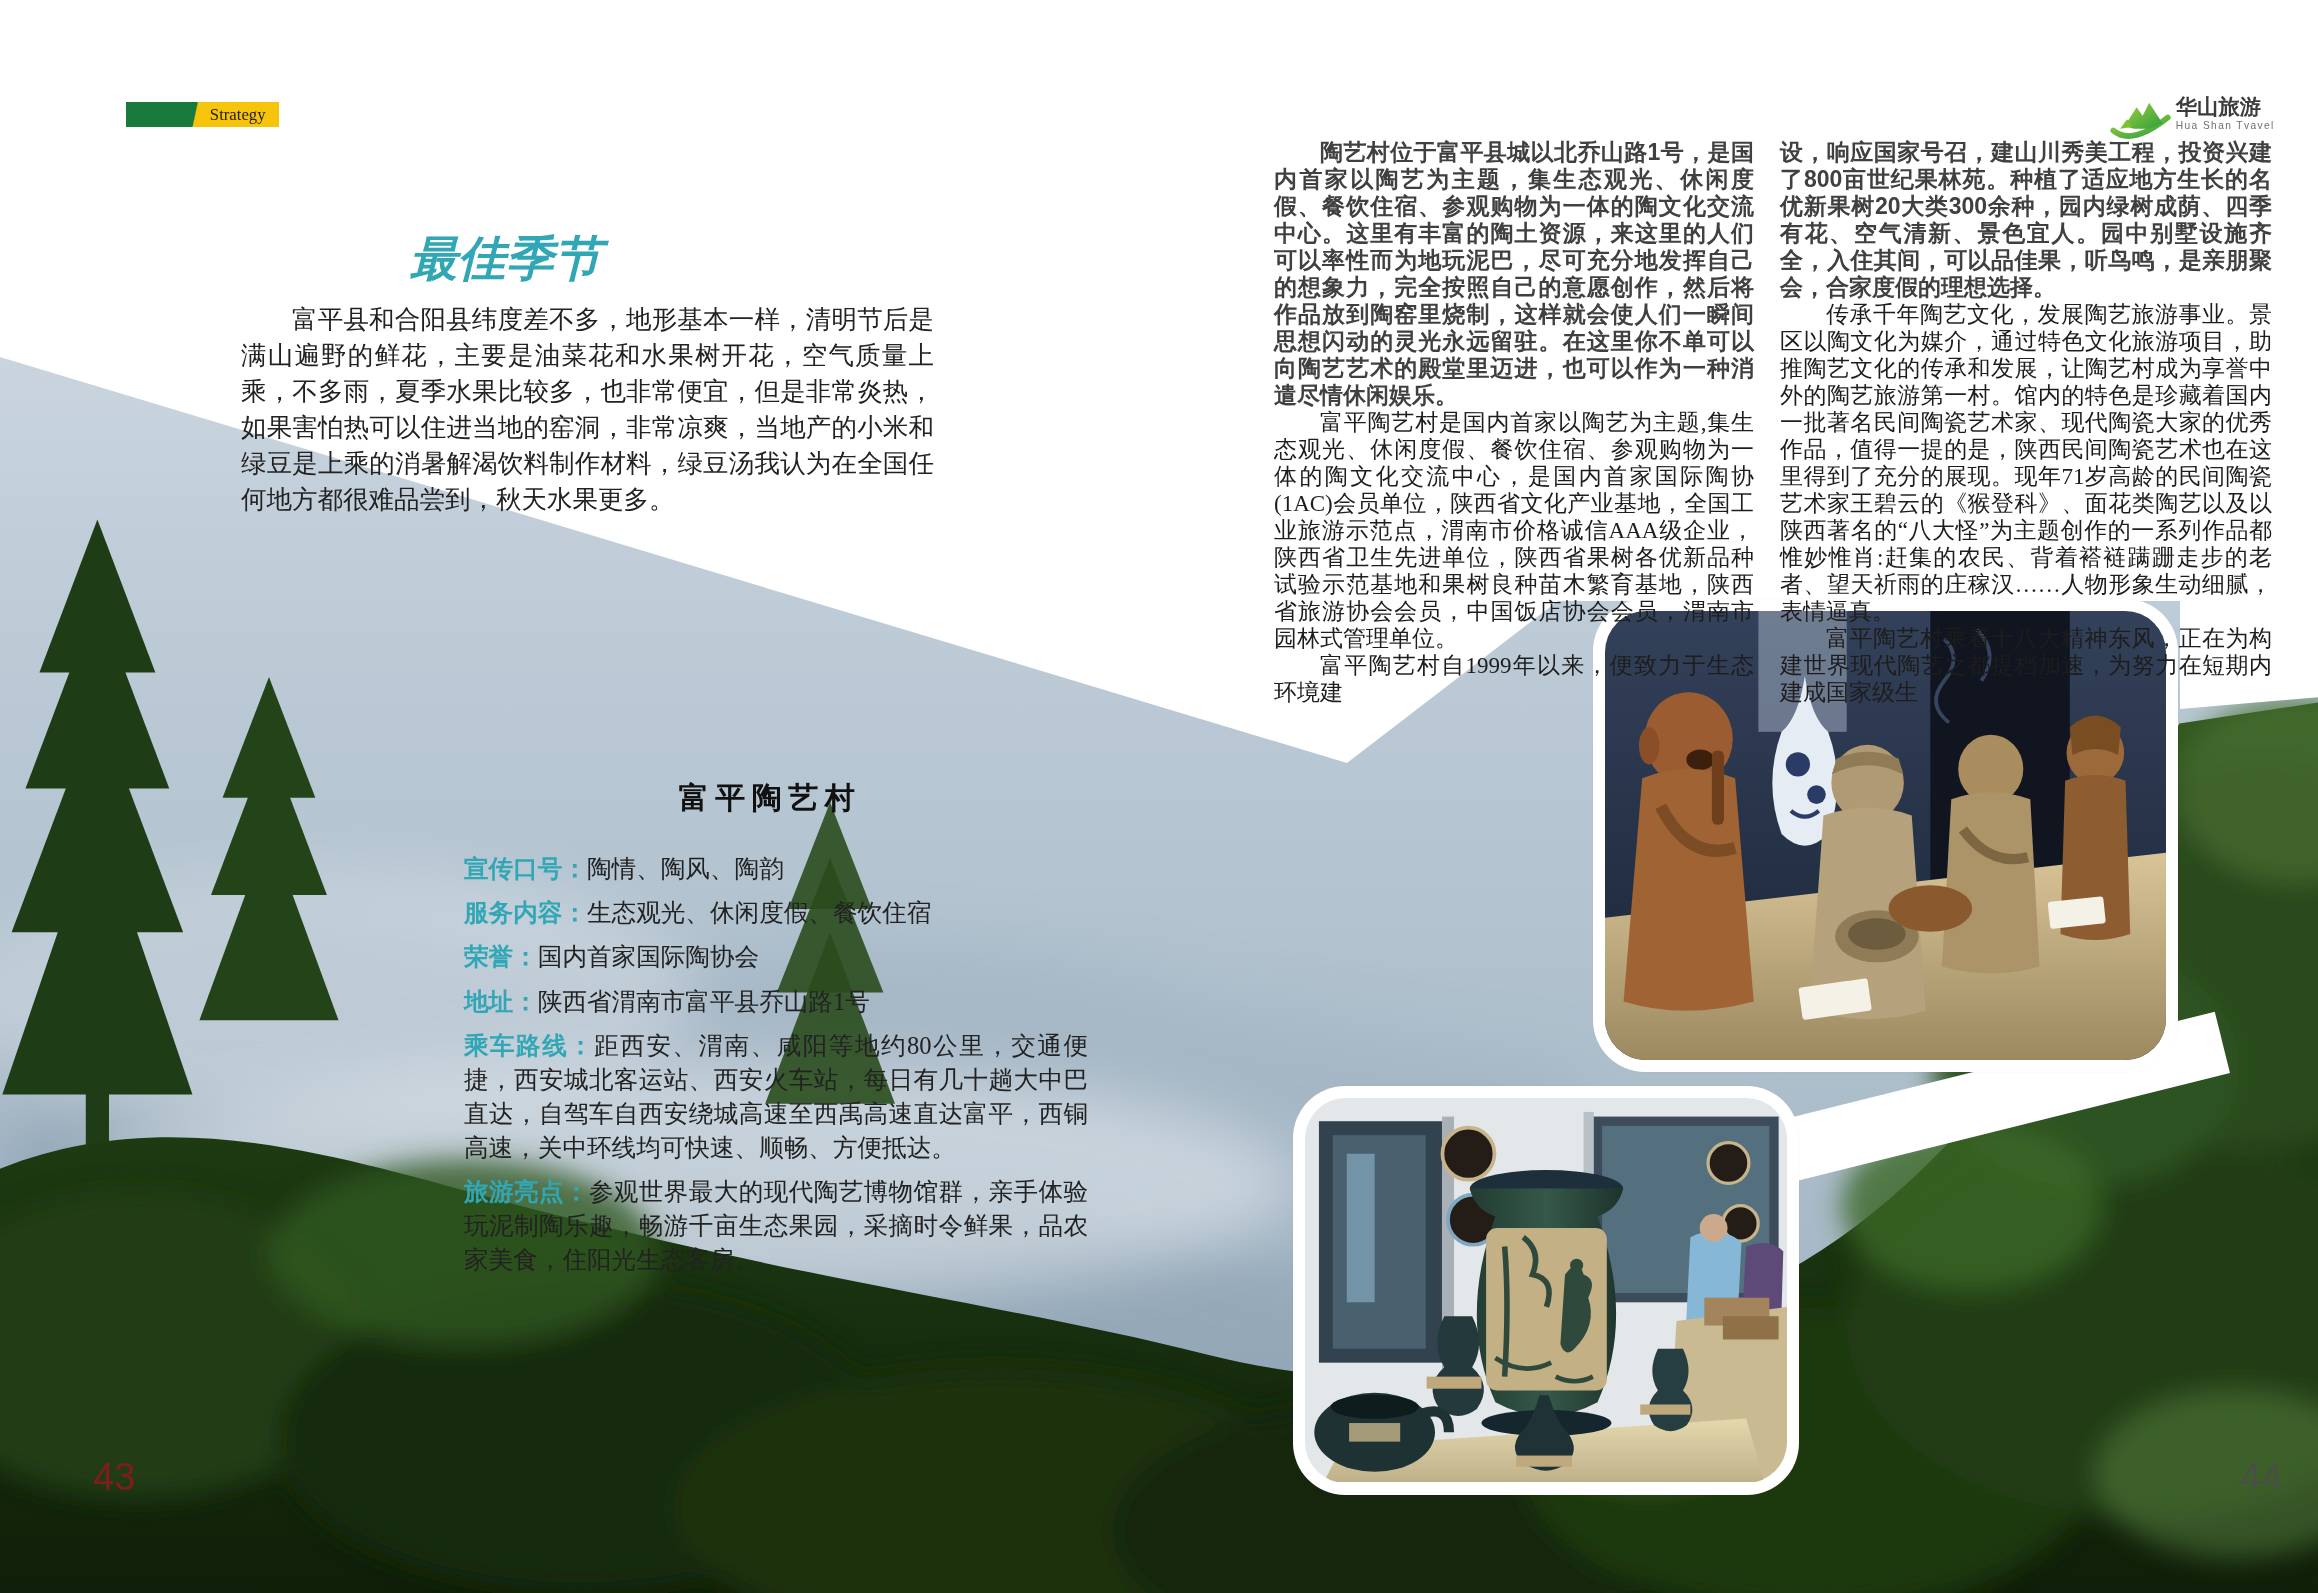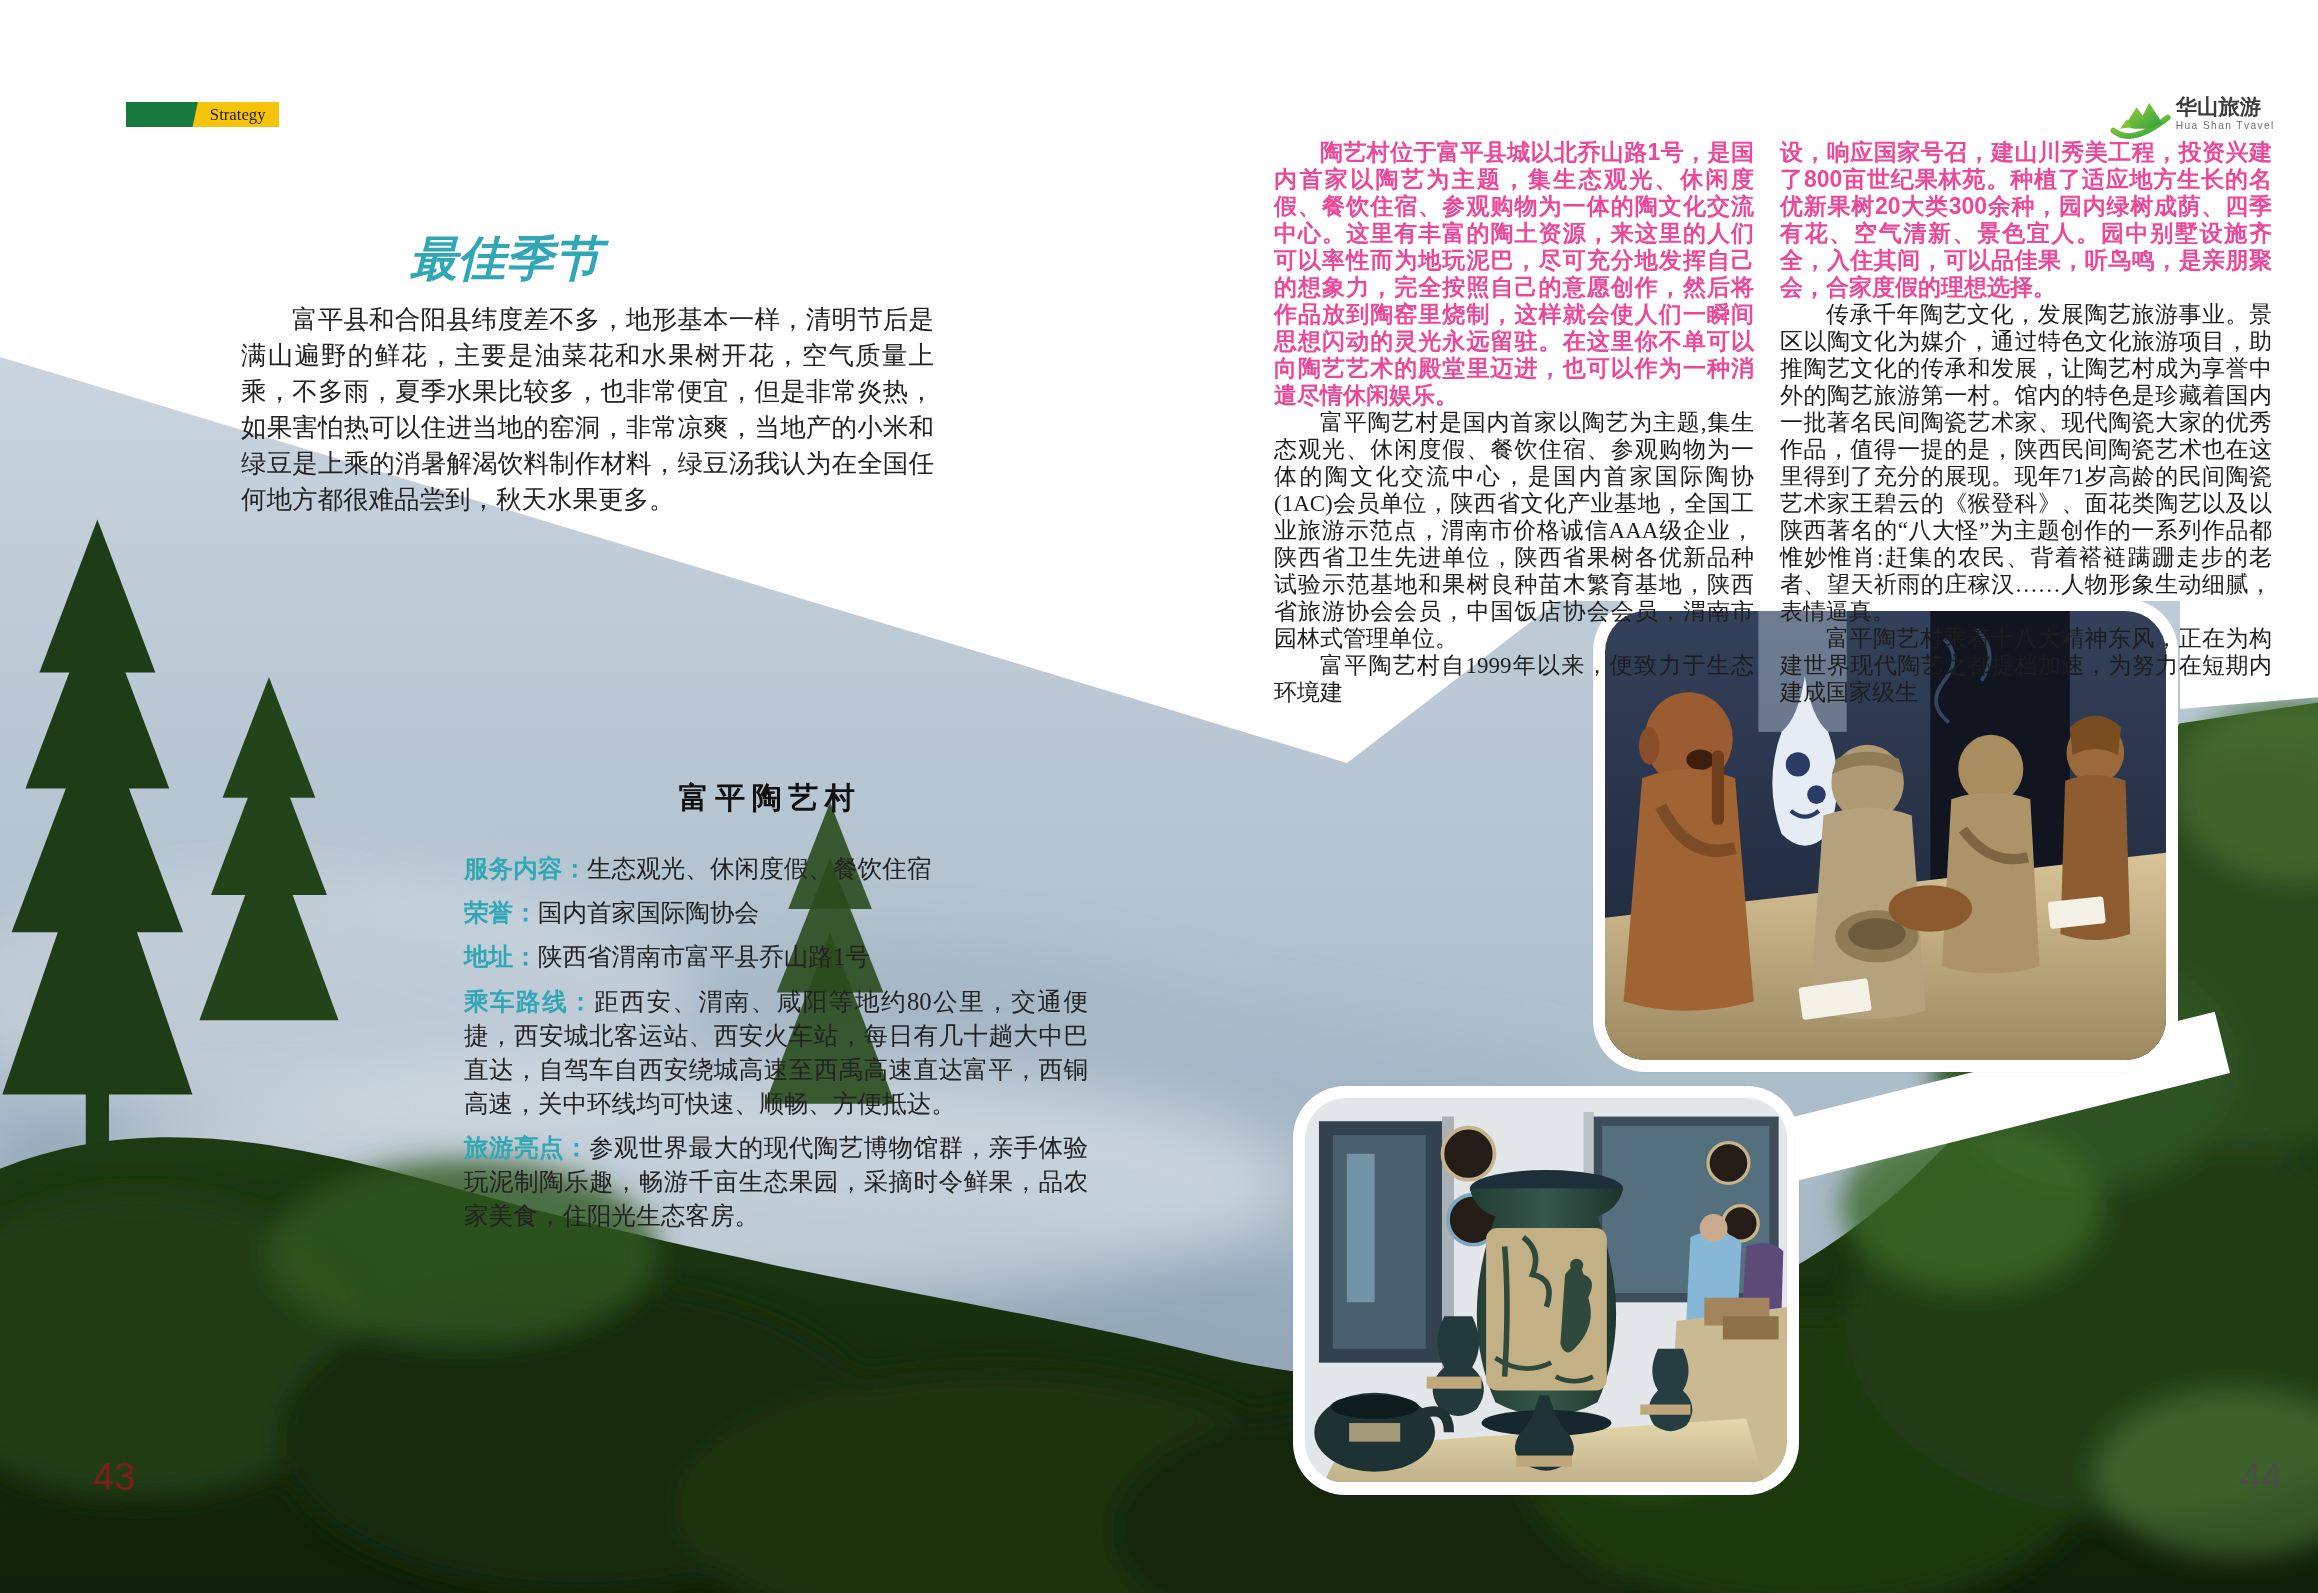--- a/index.html
+++ b/index.html
@@ -40,21 +40,21 @@
   #spots-title{left:552px;top:706px;width:436px;text-align:center;z-index:4;
     font-family:"Liberation Sans",sans-serif;font-weight:700;font-size:46px;line-height:54px;}
   #spots-subtitle{left:552px;top:780px;width:436px;text-align:center;z-index:4;
     font-weight:700;font-size:30px;line-height:36px;letter-spacing:6.5px;color:#111111;}
   #spots-info{left:464px;top:852px;width:624px;z-index:4;}
   #spots-info p{margin:0 0 10.2px 0;font-size:24.6px;line-height:34px;text-align:justify;color:#222222;}
   #spots-info .lbl{font-family:"Liberation Sans",sans-serif;font-weight:700;color:#31a7b5;}
   
   .col{z-index:4;font-size:23px;line-height:27px;text-align:justify;color:#1d1d1d;}
   .col p{margin:0;}
-  .col p.bold{font-family:"Liberation Sans",sans-serif;font-weight:700;color:#ec4899;}
+  .col p.bold{font-family:"Liberation Sans",sans-serif;font-weight:700;color:#404040;}
   .col p.ind{text-indent:2em;}
   #col1{left:1274px;top:139px;width:480px;}
   #col2{left:1780px;top:139px;width:492px;}
   
   .pagenum{z-index:5;font-family:"Liberation Sans",sans-serif;font-size:38px;}
   #pn-left{left:93px;top:1456px;color:#7f1d1d;}
   #pn-right{left:2240px;top:1456px;color:#4a4f44;}
 </style>
 </head>
 <body>
@@ -147,20 +147,21 @@
       <div class="cn">华山旅游</div>
       <div class="en">Hua Shan Tvavel</div>
     </div>
   </div>
 
   <div id="season-title" class="abs teal">最佳季节</div>
   <div id="season-body" class="abs">富平县和合阳县纬度差不多，地形基本一样，清明节后是满山遍野的鲜花，主要是油菜花和水果树开花，空气质量上乘，不多雨，夏季水果比较多，也非常便宜，但是非常炎热，如果害怕热可以住进当地的窑洞，非常凉爽，当地产的小米和绿豆是上乘的消暑解渴饮料制作材料，绿豆汤我认为在全国任何地方都很难品尝到，秋天水果更多。</div>
 
   <div id="spots-subtitle" class="abs">富平陶艺村</div>
   <div id="spots-info" class="abs">
+    <p><span class="lbl">宣传口号：</span><span class="val">陶情、陶风、陶韵</span></p>
     <p><span class="lbl">服务内容：</span><span class="val">生态观光、休闲度假、餐饮住宿</span></p>
     <p><span class="lbl">荣誉：</span><span class="val">国内首家国际陶协会</span></p>
     <p><span class="lbl">地址：</span><span class="val">陕西省渭南市富平县乔山路1号</span></p>
     <p><span class="lbl">乘车路线：</span><span class="val">距西安、渭南、咸阳等地约80公里，交通便捷，西安城北客运站、西安火车站，每日有几十趟大中巴直达，自驾车自西安绕城高速至西禹高速直达富平，西铜高速，关中环线均可快速、顺畅、方便抵达。</span></p>
     <p><span class="lbl">旅游亮点：</span><span class="val">参观世界最大的现代陶艺博物馆群，亲手体验玩泥制陶乐趣，畅游千亩生态果园，采摘时令鲜果，品农家美食，住阳光生态客房。</span></p>
   </div>
 
   <div id="col1" class="abs col">
     <p class="bold ind">陶艺村位于富平县城以北乔山路1号，是国内首家以陶艺为主题，集生态观光、休闲度假、餐饮住宿、参观购物为一体的陶文化交流中心。这里有丰富的陶土资源，来这里的人们可以率性而为地玩泥巴，尽可充分地发挥自己的想象力，完全按照自己的意愿创作，然后将作品放到陶窑里烧制，这样就会使人们一瞬间思想闪动的灵光永远留驻。在这里你不单可以向陶艺艺术的殿堂里迈进，也可以作为一种消遣尽情休闲娱乐。</p>
     <p class="ind">富平陶艺村是国内首家以陶艺为主题,集生态观光、休闲度假、餐饮住宿、参观购物为一体的陶文化交流中心，是国内首家国际陶协(1AC)会员单位，陕西省文化产业基地，全国工业旅游示范点，渭南市价格诚信AAA级企业，陕西省卫生先进单位，陕西省果树各优新品种试验示范基地和果树良种苗木繁育基地，陕西省旅游协会会员，中国饭店协会会员，渭南市园林式管理单位。</p>

